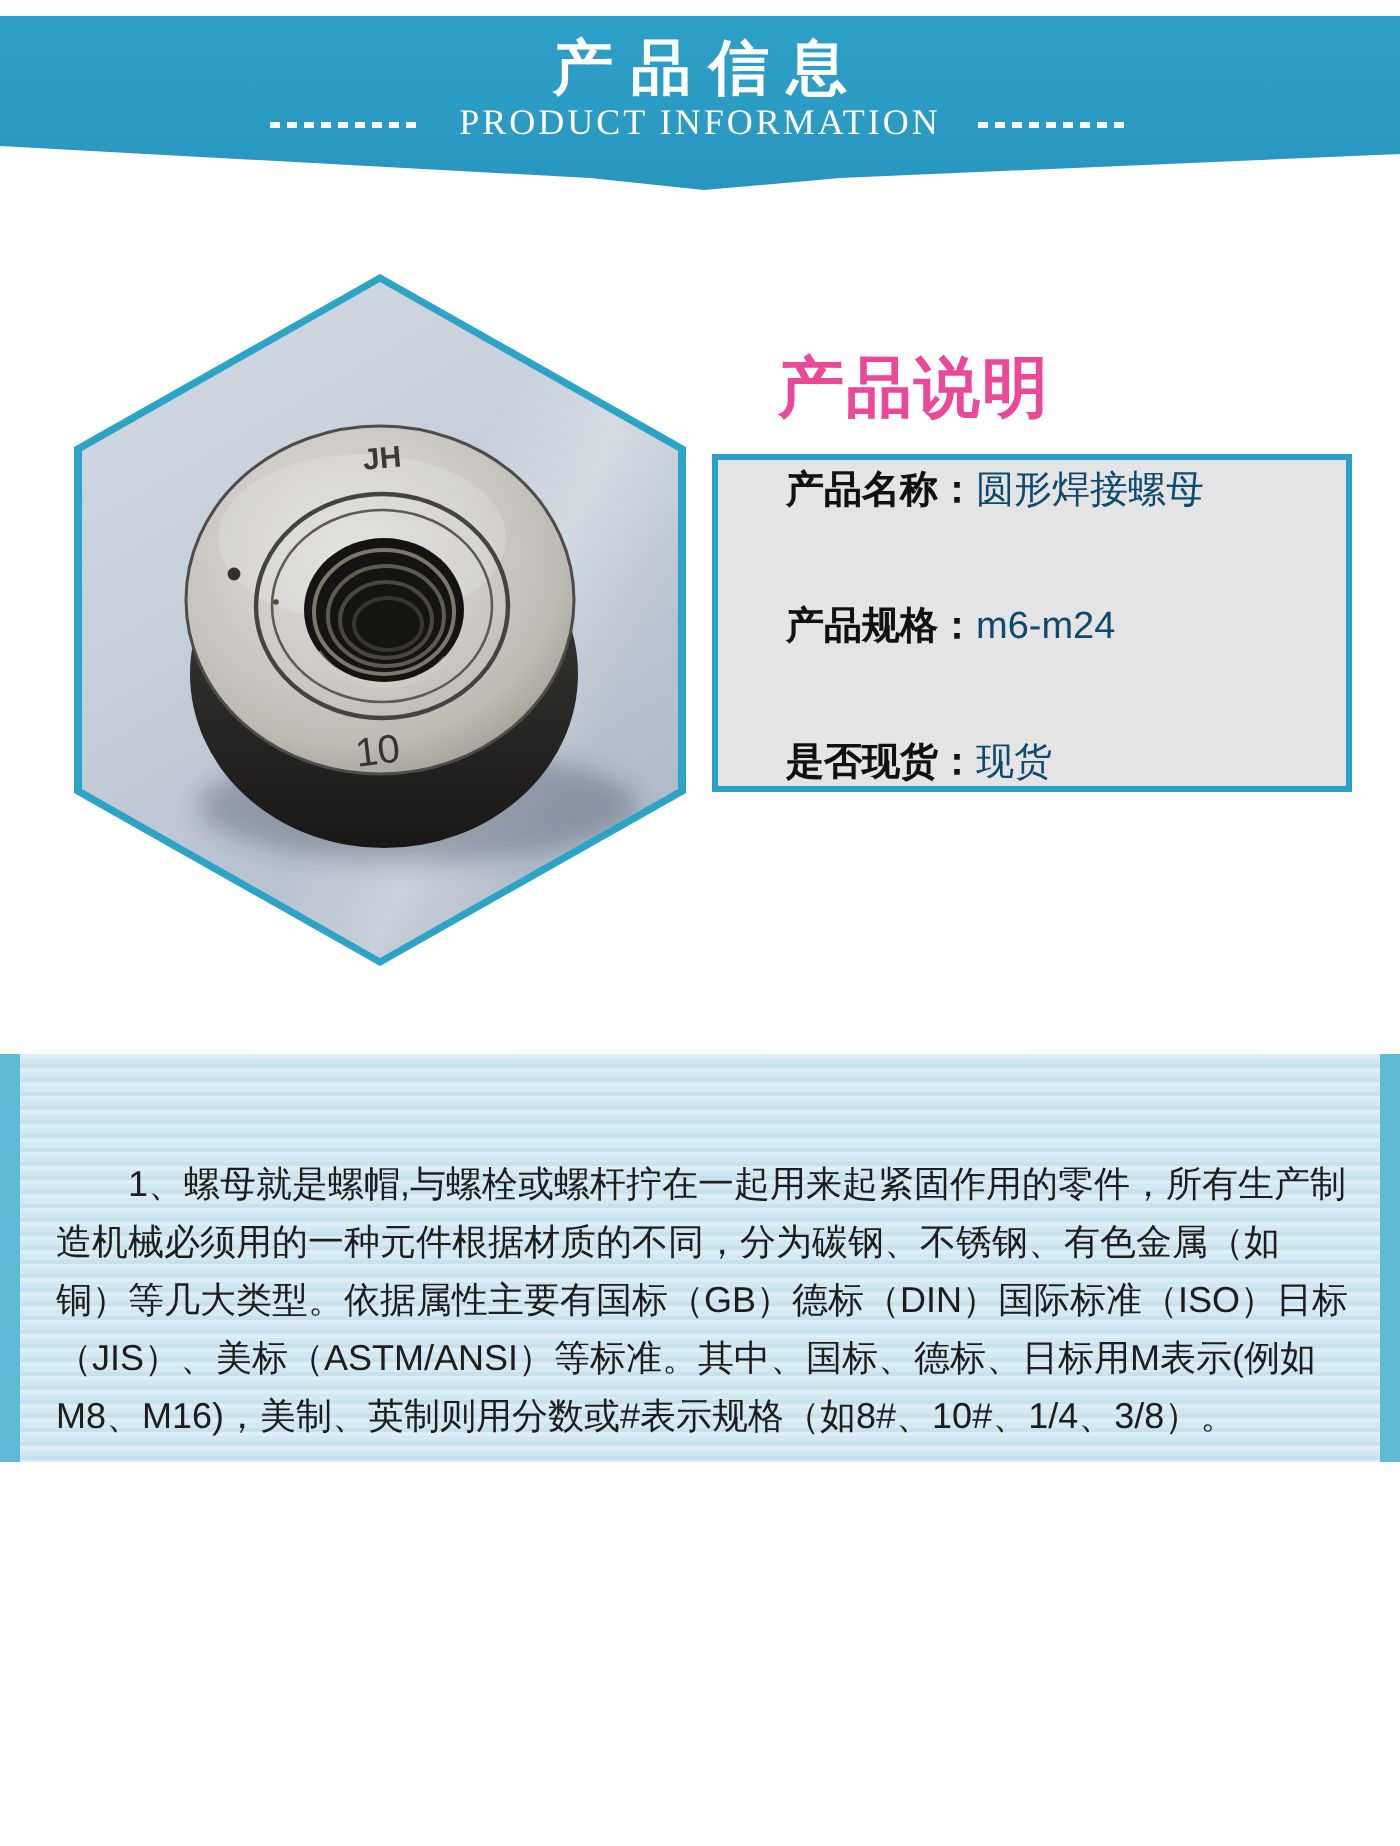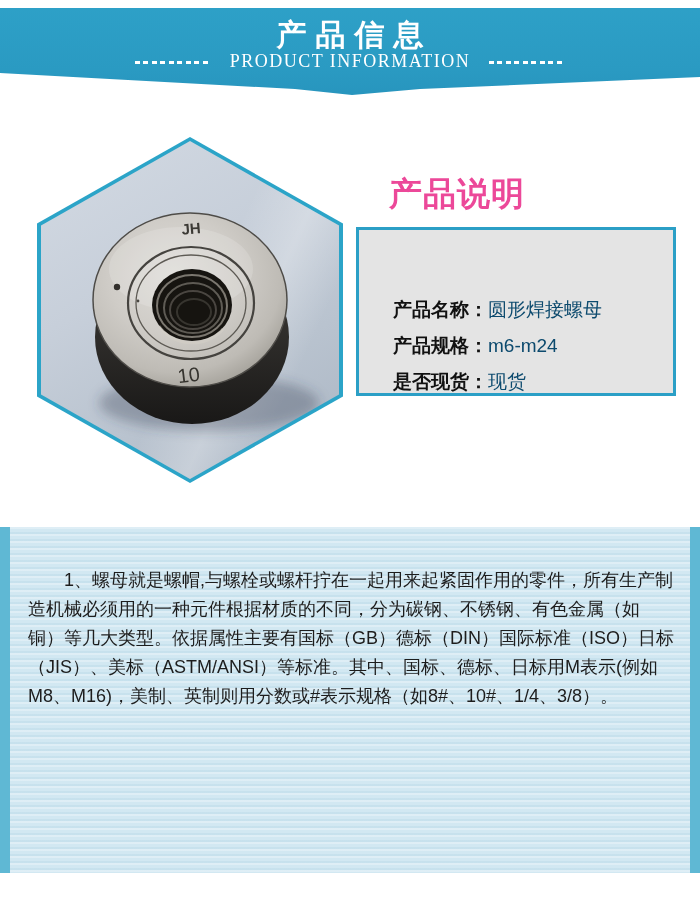--- a/index.html
+++ b/index.html
@@ -1,18 +1,18 @@
 <!DOCTYPE html>
 <html><head>
 <meta charset="utf-8">
 <style>
   * { margin:0; padding:0; box-sizing:border-box; }
   html,body { background:#ffffff; }
   .page {
-    position:relative; width:700px; height:923px; margin:0 auto;
+    position:relative; width:700px; height:731px; margin:0 auto;
     background:#ffffff; overflow:hidden;
     font-family:"Liberation Sans", sans-serif;
   }
 
   
   .banner {
     position:absolute; left:0; top:0; width:700px; height:100px;
     background:linear-gradient(180deg,#2ea1c8 0%, #2a9ac2 70%, #2794bd 100%);
     clip-path:polygon(0 8px, 700px 8px, 700px 77px, 420px 89px, 352px 95px, 295px 89px, 0 73px);
     filter:drop-shadow(0 3px 2px rgba(60,90,105,.35));
@@ -55,41 +55,41 @@
 
   
   .section-title {
     position:absolute; left:389px; top:175px;
     font-size:33px; font-weight:600; color:#ec4899; letter-spacing:1px;
     line-height:38px;
   }
   .info-box {
     position:absolute; left:356px; top:227px; width:320px; height:169px;
     background:#e4e4e4; border:3px solid #2b9fc6;
-    display:flex; flex-direction:column; justify-content:flex-end;
+    display:flex; flex-direction:column; justify-content:space-between;
     padding:4px 6px 0 34px; gap:13px;
   }
   .info-row { display:flex; align-items:baseline; font-size:19px; line-height:23px; }
   .info-label { font-weight:bold; color:#111111; white-space:nowrap; }
   .info-value { color:#0c4a6e; }
 
   
   .desc-panel {
     position:absolute; left:0; top:527px; width:700px; height:346px;
     background:
       repeating-linear-gradient(180deg, rgba(255,255,255,.28) 0 2px, rgba(255,255,255,0) 2px 5px, rgba(150,195,215,.18) 5px 7px),
       #d2e8f2;
   }
   .accent-strip {
     position:absolute; top:0; width:10px; height:346px; background:#5fb8d4;
   }
   .accent-strip.left  { left:0; }
   .accent-strip.right { right:0; }
   .desc-text {
-    position:absolute; left:10px; right:10px; top:4px;
+    position:absolute; left:10px; right:10px; top:16px;
     padding:35px 16px 0 18px;
   }
   .desc-text p {
     font-size:18px; line-height:29px; color:#1d1d1d;
     text-indent:2em; margin-bottom:14px; text-align:left;
   }
 </style>
 </head>
 <body>
 

